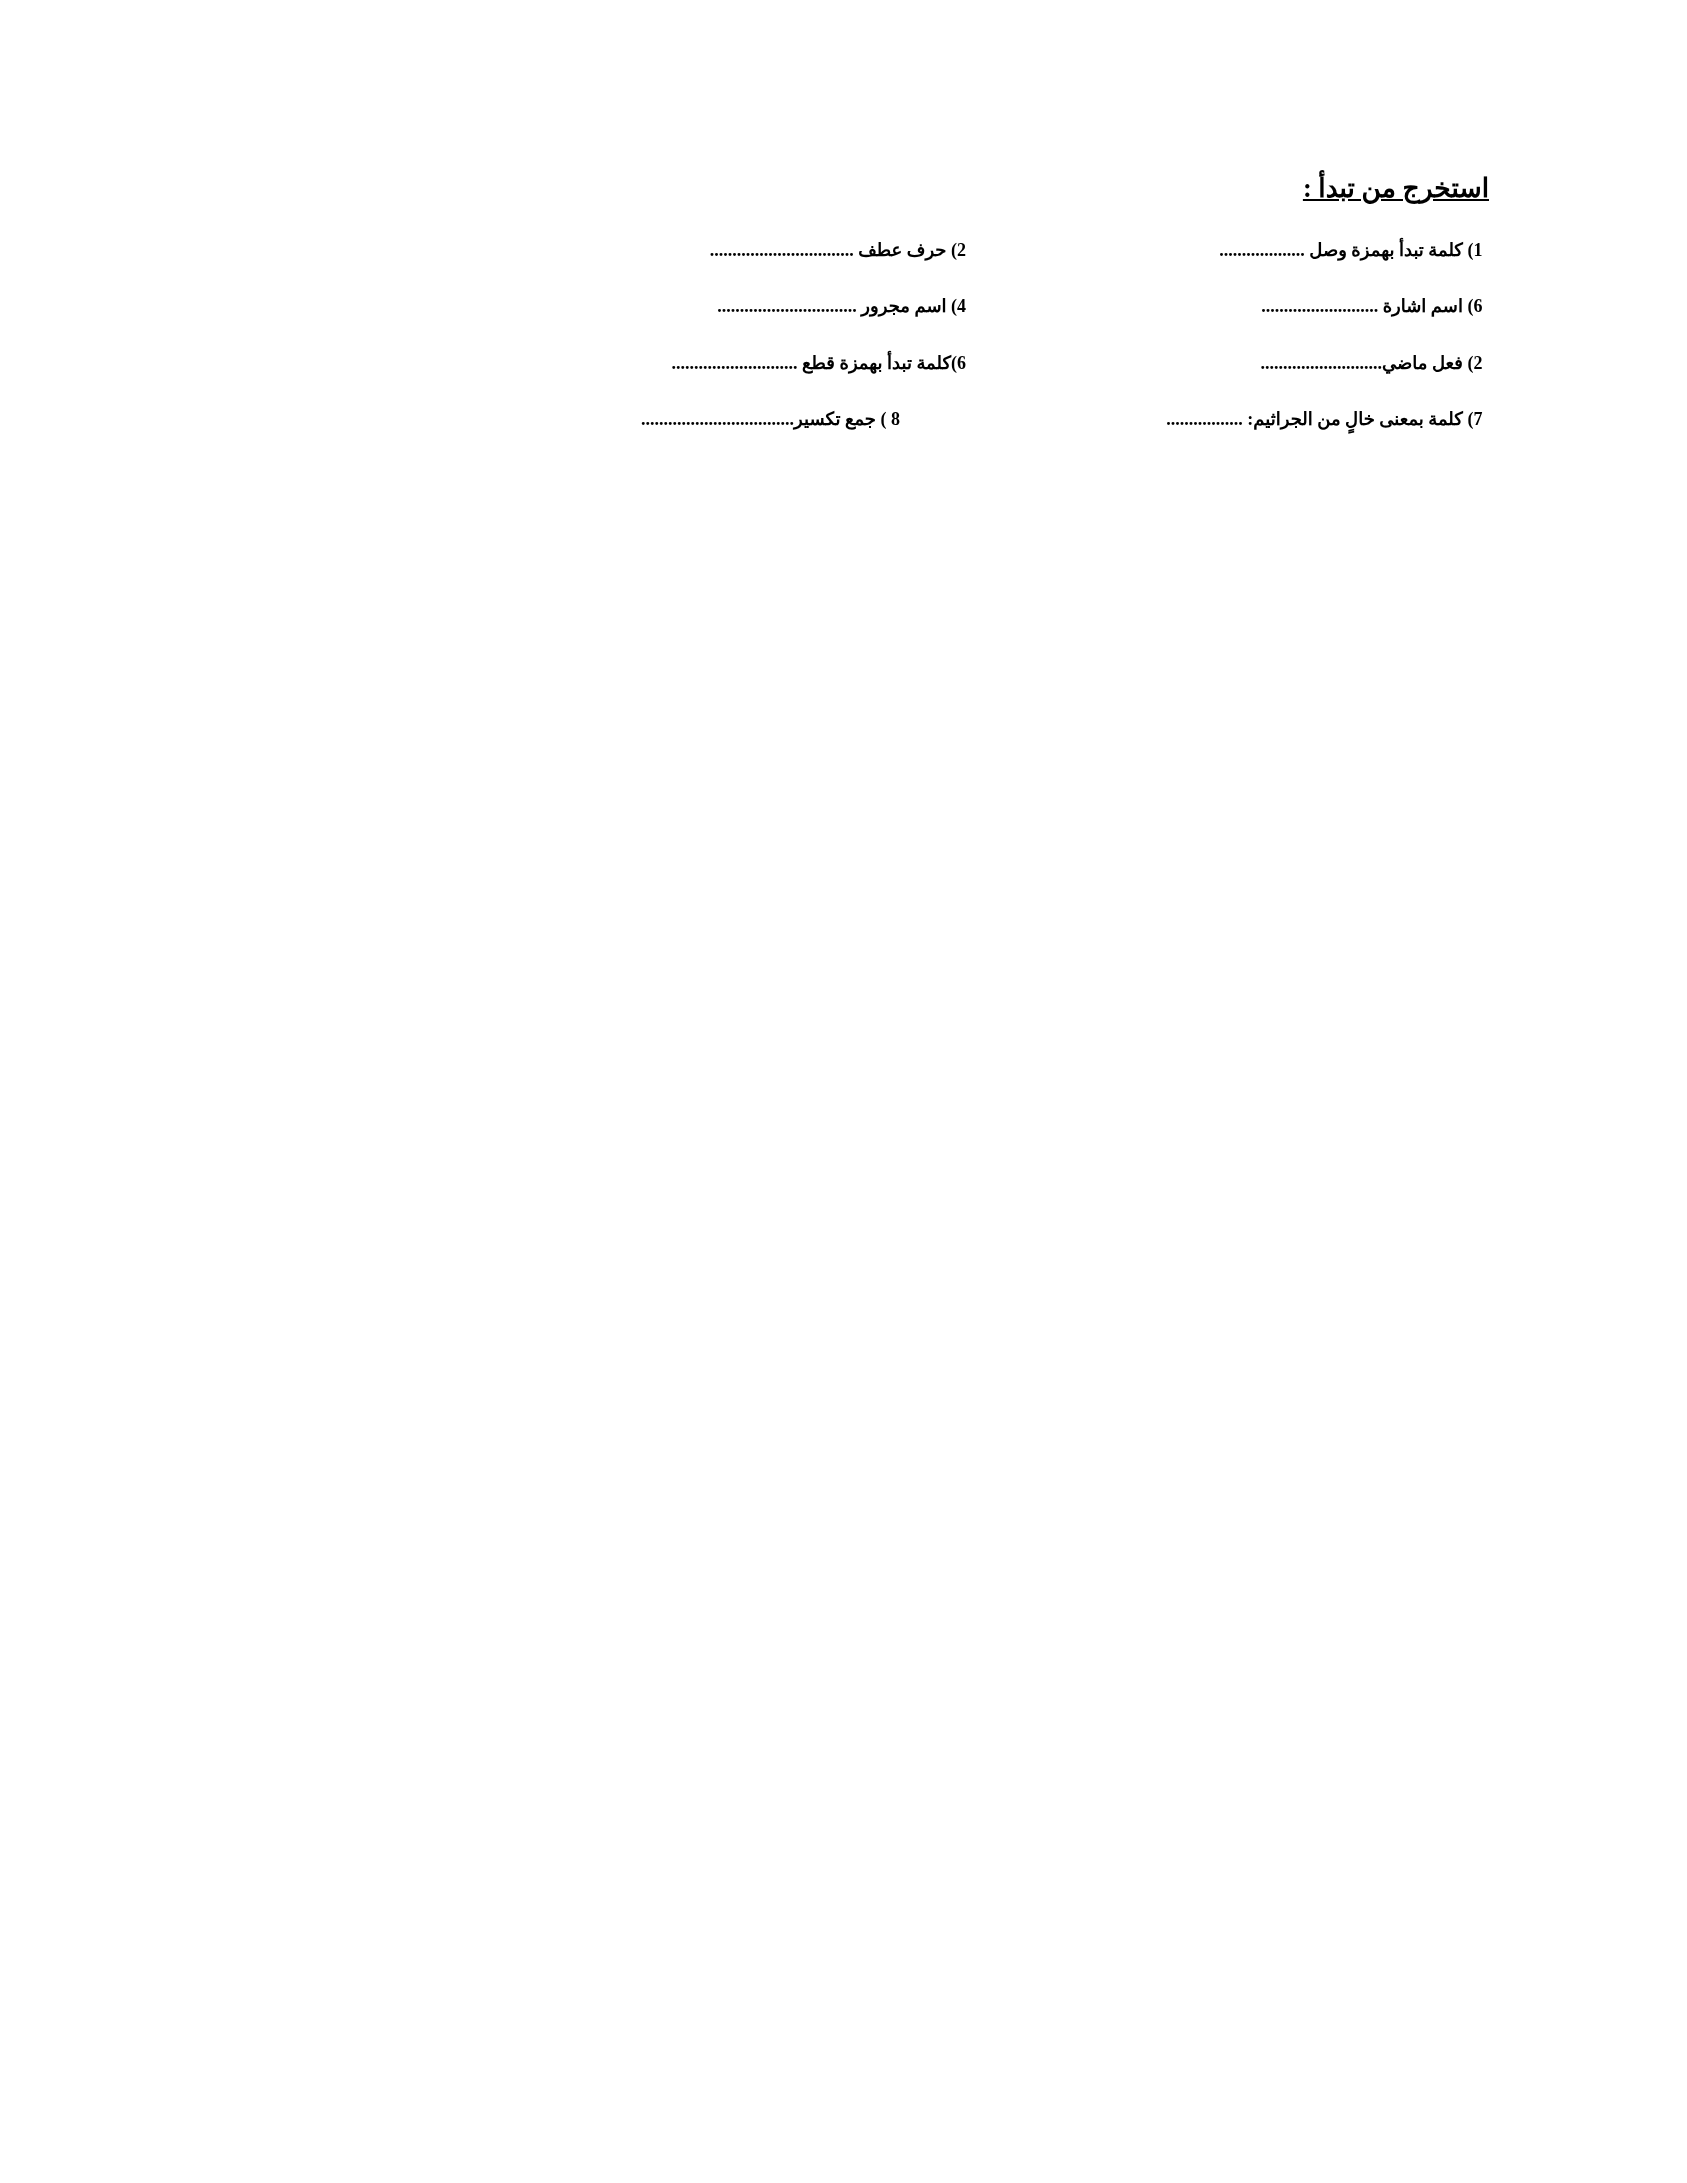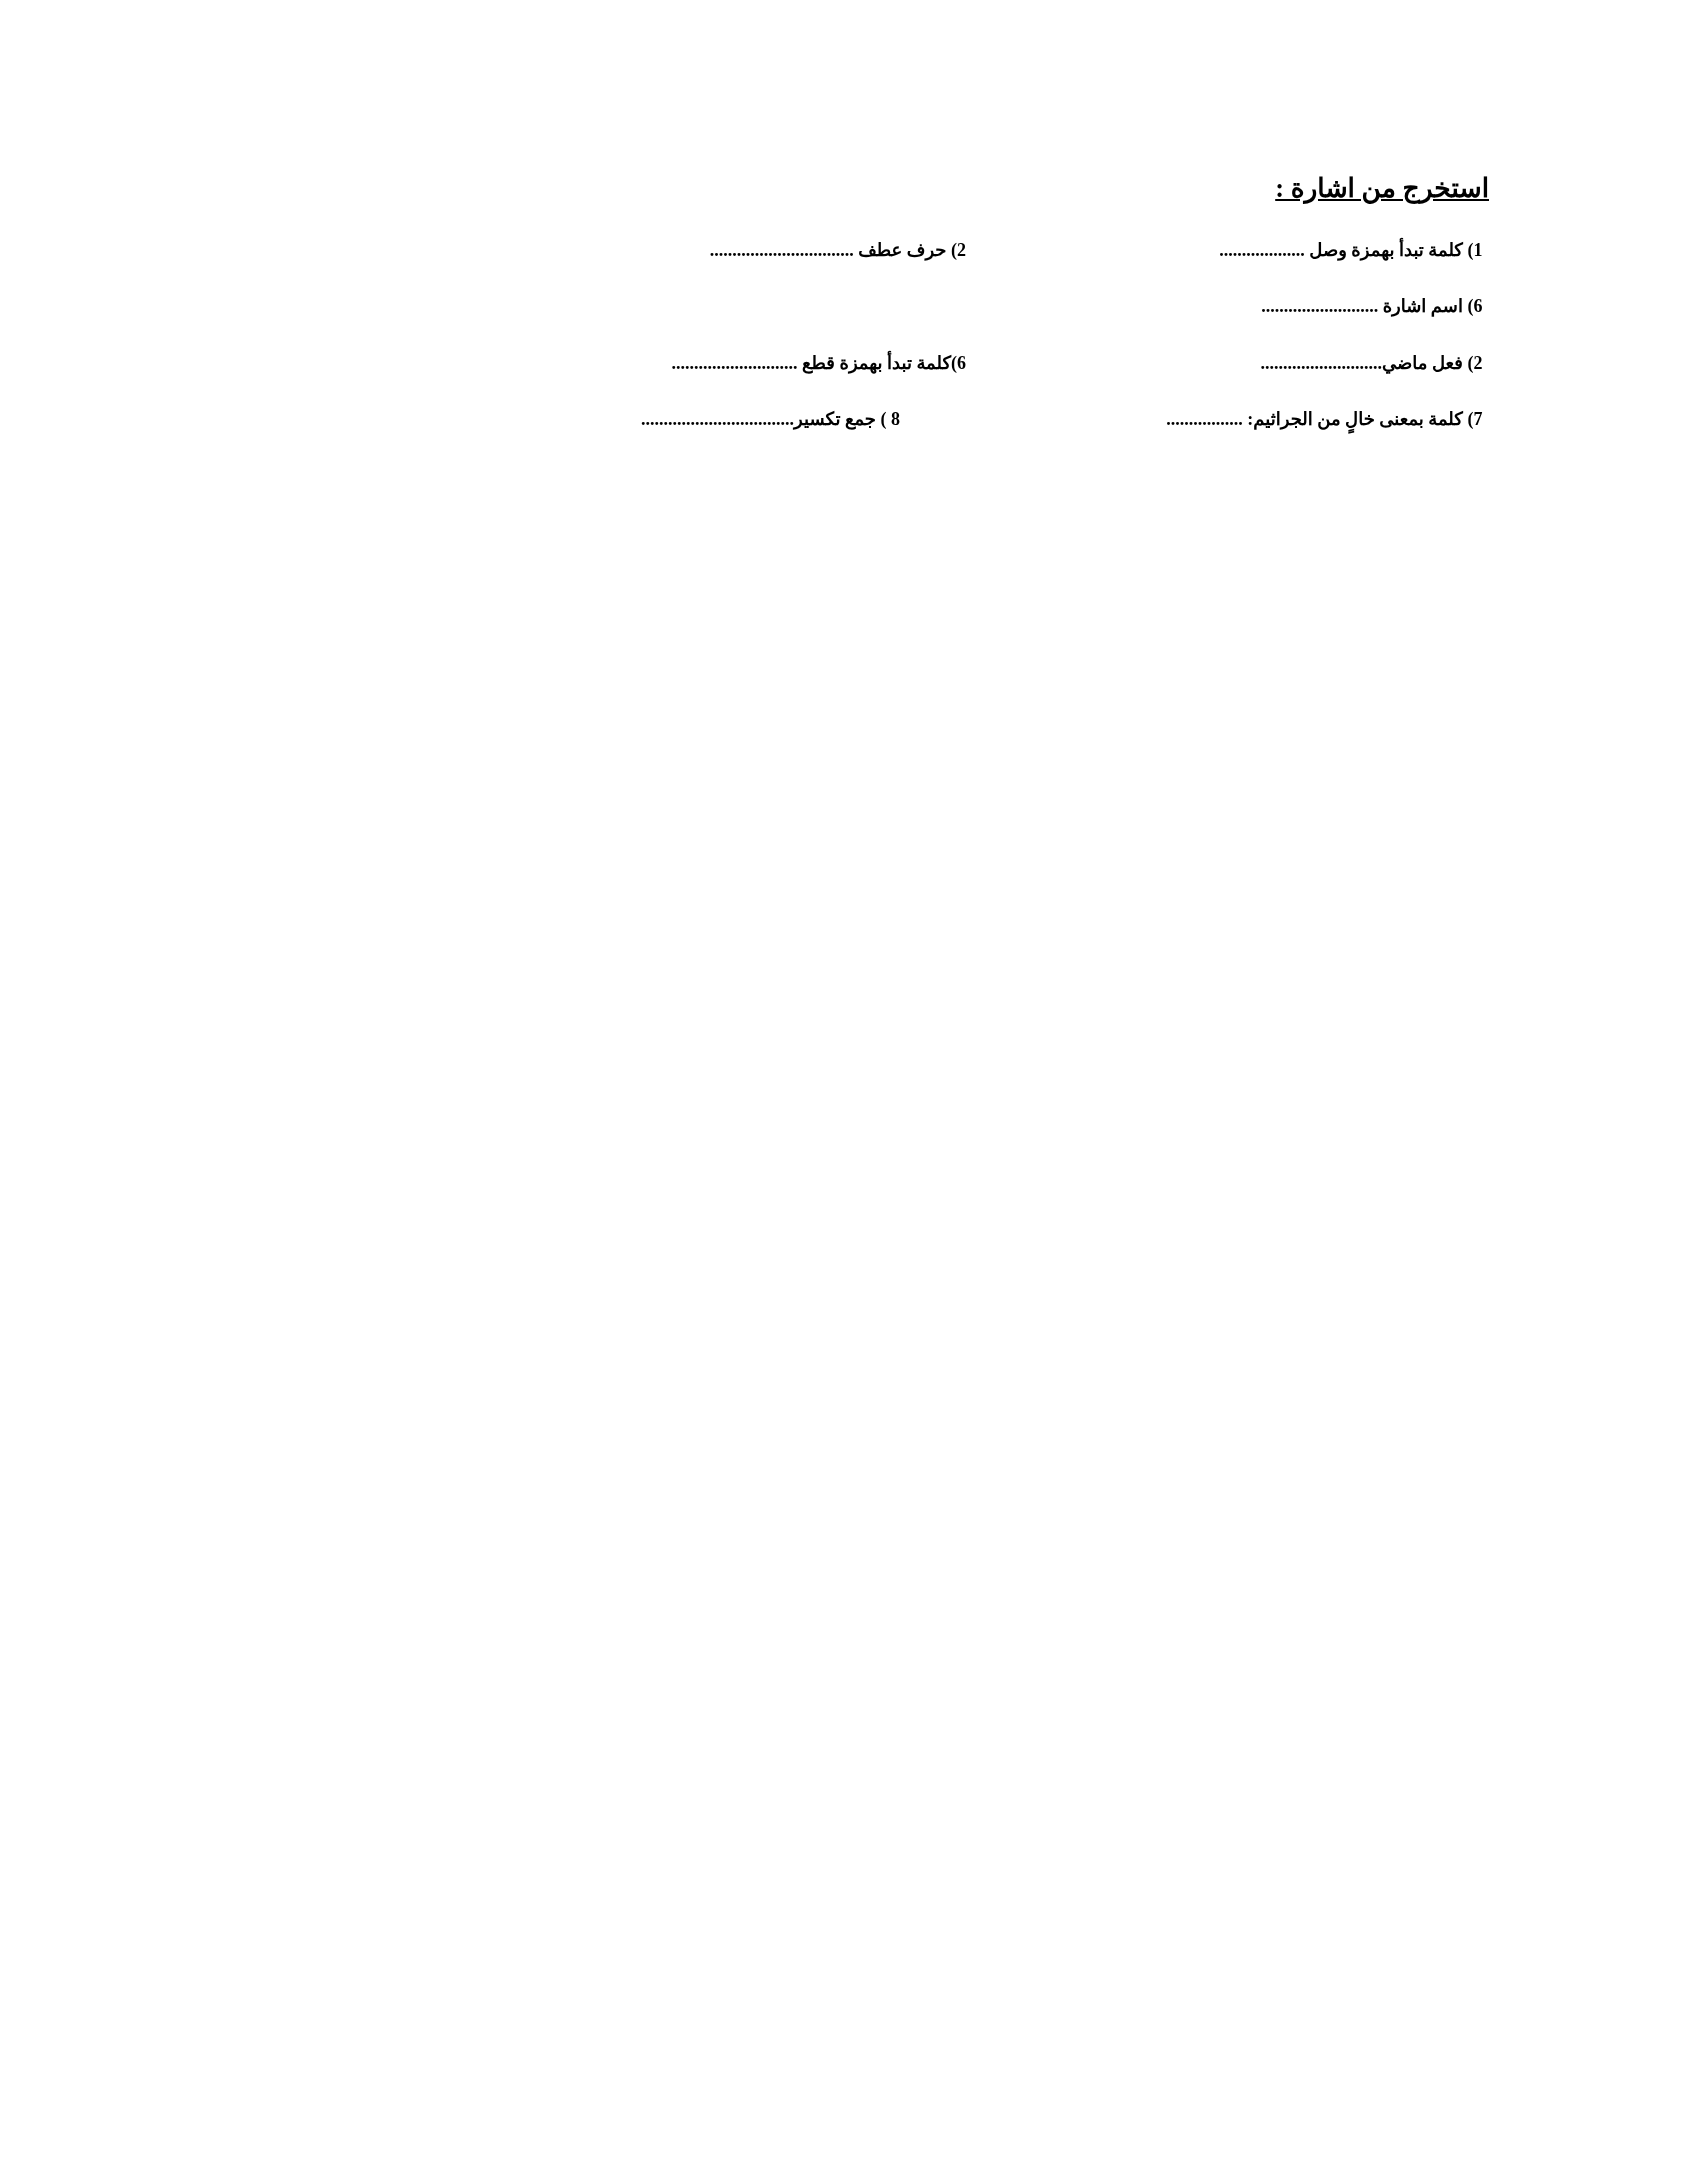--- a/index.html
+++ b/index.html
@@ -79,31 +79,32 @@
   .row-3 .cell-left  { width: 529px; }
 
   .row-4 .cell-right { width: 589px; }
   .row-4 .cell-left  { width: 463px; text-align: right; }
 </style>
 </head>
 <body>
 
 <div class="page">
 
-  <div class="worksheet-title">استخرج من اشارة :</div>
+  <div class="worksheet-title">استخرج من تبدأ :</div>
 
   <div class="items-list">
 
     <div class="item-row row-1">
       <div class="cell cell-right">1) كلمة تبدأ بهمزة وصل ...................</div>
       <div class="cell cell-left">2) حرف عطف ................................</div>
     </div>
 
     <div class="item-row row-2">
       <div class="cell cell-right">6) اسم اشارة ..........................</div>
+      <div class="cell cell-left">4) اسم مجرور ...............................</div>
     </div>
 
     <div class="item-row row-3">
       <div class="cell cell-right">2) فعل ماضي...........................</div>
       <div class="cell cell-left">6)كلمة تبدأ بهمزة قطع ............................</div>
     </div>
 
     <div class="item-row row-4">
       <div class="cell cell-right">7) كلمة بمعنى خالٍ من الجراثيم: .................</div>
       <div class="cell cell-left">8 ) جمع تكسير..................................</div>

